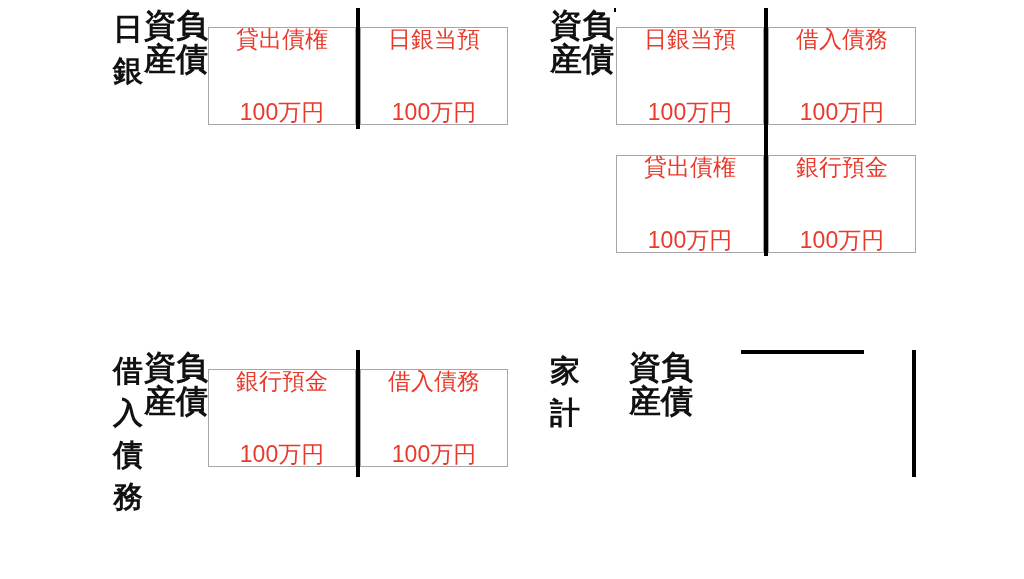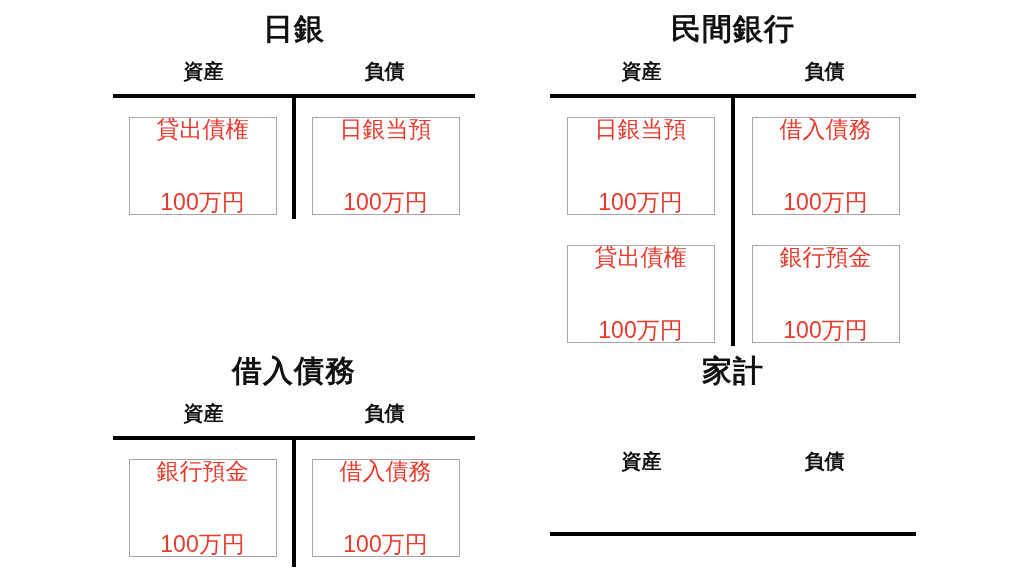--- a/index.html
+++ b/index.html
@@ -14,39 +14,39 @@
   body {
     width: 1024px;
     height: 579px;
     position: relative;
     overflow: hidden;
     font-family: "Liberation Sans", "DejaVu Sans", sans-serif;
     color: var(--label-text);
   }
   .stage { position: absolute; inset: 0; }
 
-  .account { position: absolute; display: flex; flex-direction: column; }
+  .account { position: absolute; display: flex; flex-direction: row; }
   .acc1 { left: 113px; top: 8px;   width: 362px; }
   .acc2 { left: 550px; top: 8px;   width: 366px; }
   .acc3 { left: 113px; top: 350px; width: 362px; }
   .acc4 { left: 550px; top: 350px; width: 366px; gap: 48px; }
 
   .acc-title {
     text-align: center;
     font-size: 30px;
     font-weight: 600;
     height: 46px;
     line-height: 42px;
     letter-spacing: 1px;
   }
   .col-labels { display: flex; height: 40px; }
   .col-labels .half {
     flex: 1;
     text-align: center;
-    font-size: 20px;
+    font-size: 32px;
     font-weight: 600;
     line-height: 34px;
   }
 
   .hline { height: 4px; width: 100%; background: var(--line); }
 
   .t-body { display: flex; }
   .acc1 .t-body { height: 121px; }
   .acc2 .t-body { height: 248px; }
   .acc3 .t-body { height: 127px; }
@@ -103,21 +103,20 @@
       <div class="t-col">
         <div class="entry-box">
           <div>日銀当預</div>
           <div>100万円</div>
         </div>
       </div>
     </div>
   </div>
 
   <div class="account acc2">
-    <div class="acc-title">民間銀行</div>
     <div class="col-labels">
       <div class="half">資産</div>
       <div class="half">負債</div>
     </div>
     <div class="hline"></div>
     <div class="t-body">
       <div class="t-col">
         <div class="entry-box">
           <div>日銀当預</div>
           <div>100万円</div>

